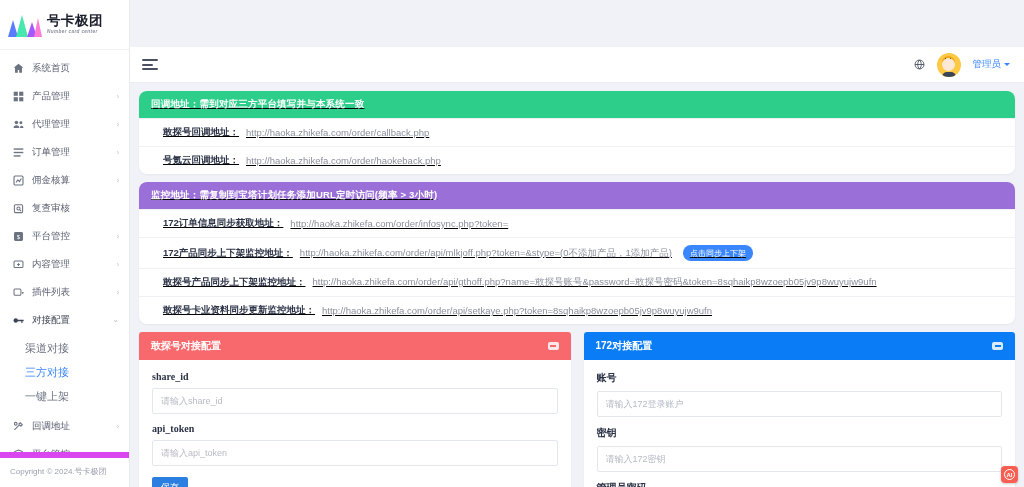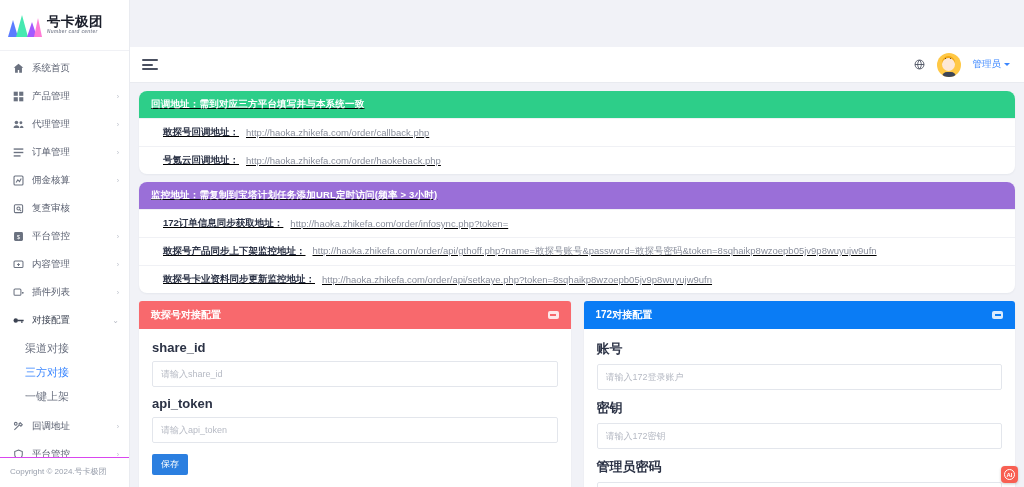--- a/index.html
+++ b/index.html
@@ -45,21 +45,21 @@
 
   .submenu { padding: 2px 0 4px 0; }
   .sub-item {
     display: flex; align-items: center; height: 24px; padding-left: 25px;
     font-size: 11px; color: #6b7180; cursor: pointer; white-space: nowrap;
   }
   .sub-item.active { color: #3a86ff; }
 
   .copyright {
     font-size: 8px; color: #9aa0ad; padding: 8px 0 10px 10px;
-    border-top: 1px solid #d946ef; white-space: nowrap;
+    border-top: 6px solid #d946ef; white-space: nowrap;
   }
 
   
   .main { flex: 1 1 auto; display: flex; flex-direction: column; min-width: 0; }
   .topbar {
     height: 36px; background: #ffffff; border-bottom: 1px solid #e9ebf0;
     display: flex; align-items: center; padding: 0 14px 0 12px; flex: 0 0 36px; margin-top: 47px;
   }
   .hamburger { width: 16px; display:flex; flex-direction:column; gap:2.5px; cursor:pointer; }
   .hamburger span { display:block; height:2px; background:#4a5060; border-radius:1px; }
@@ -108,21 +108,21 @@
   .head-red { background:#f8696d; }
   .head-blue { background:#0a7cf5; }
   .min-icon {
     width:11px; height:8px; border-radius:2px; background:#fff; opacity:.85; cursor:pointer;
     display:flex; align-items:center; justify-content:center;
   }
   .min-icon i { display:block; width:6px; height:1.2px; background:#f8696d; }
   .head-blue .min-icon i { background:#0a7cf5; }
   .panel-body { padding: 11px 13px 15px 13px; }
   .field { margin-bottom: 9px; }
-  .field-label { font-size: 13px; font-weight:700; color:#2b3245; margin-bottom: 6px; display:block; }
+  .field-label { font-size: 10px; font-weight:700; color:#2b3245; margin-bottom: 6px; display:block;font-family:Liberation Serif, serif; }
   .field-input {
     width:100%; height: 21px; border:1px solid #e3e6ec; border-radius:2px;
     font-size: 9px; color:#3a4050; padding: 12px 8px; outline:none; background:#fff;
     font-family: "Liberation Sans", sans-serif;
   }
   .field-input::placeholder { color:#b6bac4; }
   .save-btn {
     background:#2b7fe0; color:#fff; border:none; border-radius:2px;
     font-size:9px; padding: 4px 9px; cursor:pointer; margin-top:2px;
     font-family: "Liberation Sans", sans-serif;
@@ -339,20 +339,25 @@
           <span class="info-label">号氪云回调地址：</span>
           <span class="info-value">http://haoka.zhikefa.com/order/haokeback.php</span>
         </div>
       </section>
 
       <section class="info-card">
         <div class="info-head head-purple">监控地址：需复制到宝塔计划任务添加URL定时访问(频率 &gt; 3小时)</div>
         <div class="info-row">
           <span class="info-label">172订单信息同步获取地址：</span>
           <span class="info-value">http://haoka.zhikefa.com/order/infosync.php?token=</span>
+        </div>
+        <div class="info-row">
+          <span class="info-label">172产品同步上下架监控地址：</span>
+          <span class="info-value">http://haoka.zhikefa.com/order/api/mlkjoff.php?token=&amp;stype=(0不添加产品，1添加产品)</span>
+          <button class="pill-btn">点击同步上下架</button>
         </div>
         <div class="info-row">
           <span class="info-label">敢探号产品同步上下架监控地址：</span>
           <span class="info-value">http://haoka.zhikefa.com/order/api/gthoff.php?name=敢探号账号&amp;password=敢探号密码&amp;token=8sqhaikp8wzoepb05jv9p8wuyujw9ufn</span>
         </div>
         <div class="info-row">
           <span class="info-label">敢探号卡业资料同步更新监控地址：</span>
           <span class="info-value">http://haoka.zhikefa.com/order/api/setkaye.php?token=8sqhaikp8wzoepb05jv9p8wuyujw9ufn</span>
         </div>
       </section>

